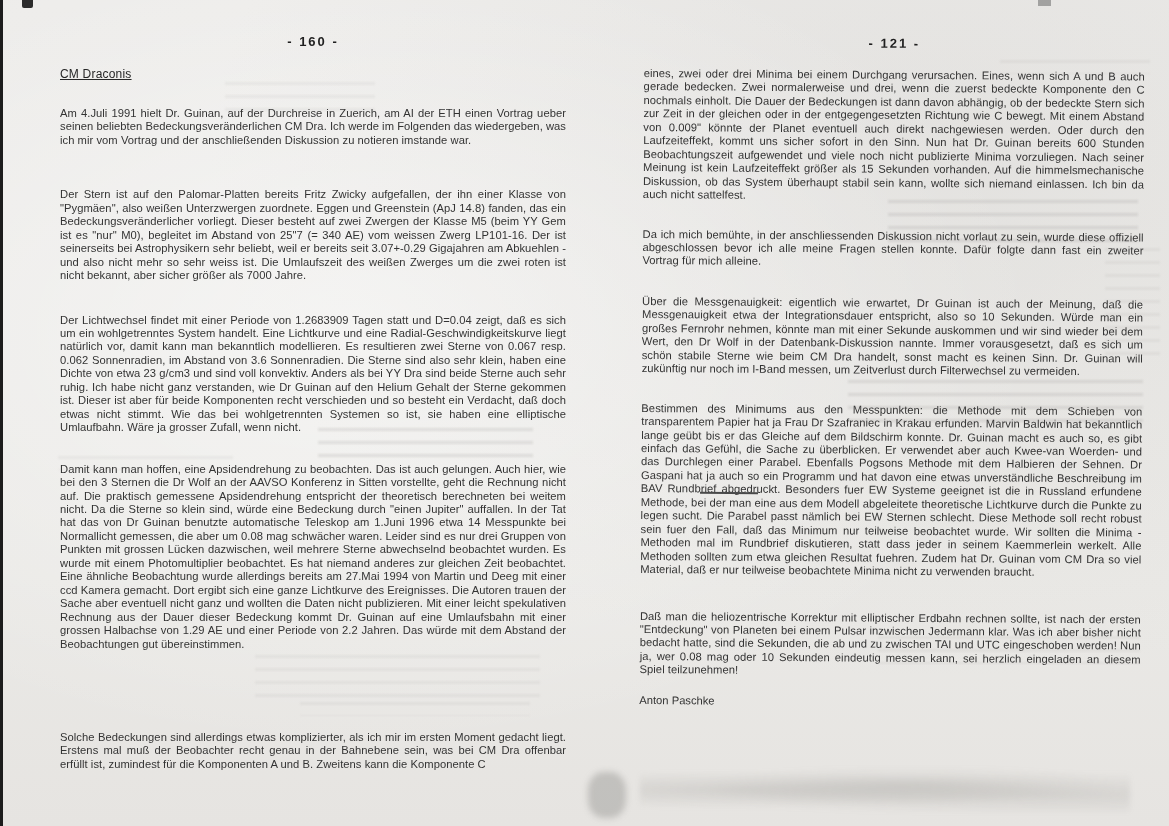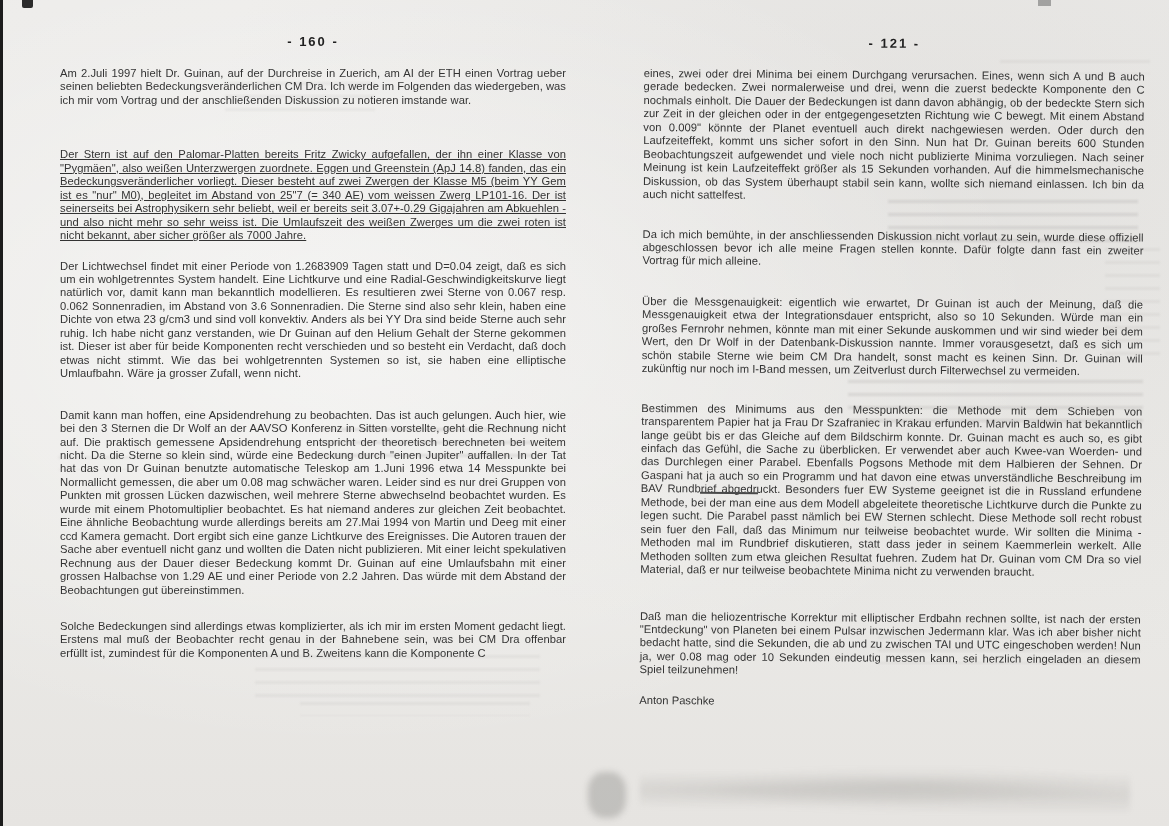--- a/index.html
+++ b/index.html
@@ -23,23 +23,23 @@
   }
   .doc-heading{
     font-size:12px;color:#262626;text-decoration:underline;
     margin:0 0 26px 0;letter-spacing:.2px;
   }
   .para{
     font-size:11.2px;line-height:13.45px;text-align:justify;color:#333;
     margin:0;letter-spacing:.05px;
   }
   .page-left .para.p1{margin-bottom:41px;}
-  .page-left .para.p2{margin-bottom:17px;text-decoration:underline;}
+  .page-left .para.p2{margin-bottom:31px;}
   .page-left .para.p3{margin-bottom:28px;}
-  .page-left .para.p4{margin-bottom:23px;}
+  .page-left .para.p4{margin-bottom:80px;}
   .page-right .para.p1{margin-bottom:26px;}
   .page-right .para.p2{margin-bottom:27px;}
   .page-right .para.p3{margin-bottom:26px;}
   .page-right .para.p4{margin-bottom:33px;}
   .page-right .para.p5{margin-bottom:17px;}
   .signature{font-size:11.2px;color:#333;margin:0;}
   
   .edge-strip-left{position:absolute;left:0;top:0;width:3px;height:826px;background:#1c1c1c;}
   .corner-mark-a{position:absolute;left:22px;top:0;width:11px;height:8px;background:#2b2b2b;border-radius:0 0 2px 2px;}
   .corner-mark-b{position:absolute;left:1038px;top:0;width:13px;height:6px;background:#6a6a6a;opacity:.55;}
@@ -60,21 +60,22 @@
       radial-gradient(ellipse at 85% 60%, rgba(120,118,114,.16), transparent 60%);
   }
 </style>
 </head>
 <body>
 
 <div class="canvas">
 
   <div class="page page-left">
     <p class="page-number">-  160  -</p>
-    <p class="para p1">Am 2.Juli 1997 hielt Dr. Guinan, auf der Durchreise in Zuerich, am AI der ETH einen Vortrag ueber seinen beliebten Bedeckungsveränderlichen CM Dra. Ich werde im Folgenden das wiedergeben, was ich mir vom Vortrag und der anschließenden Diskussion zu notieren imstande war.</p>
+    <p class="doc-heading">CM Draconis</p>
+    <p class="para p1">Am 4.Juli 1991 hielt Dr. Guinan, auf der Durchreise in Zuerich, am AI der ETH einen Vortrag ueber seinen beliebten Bedeckungsveränderlichen CM Dra. Ich werde im Folgenden das wiedergeben, was ich mir vom Vortrag und der anschließenden Diskussion zu notieren imstande war.</p>
     <p class="para p2">Der Stern ist auf den Palomar-Platten bereits Fritz Zwicky aufgefallen, der ihn einer Klasse von "Pygmäen", also weißen Unterzwergen zuordnete. Eggen und Greenstein (ApJ 14.8) fanden, das ein Bedeckungsveränderlicher vorliegt. Dieser besteht auf zwei Zwergen der Klasse M5 (beim YY Gem ist es "nur" M0), begleitet im Abstand von 25"7 (= 340 AE) vom weissen Zwerg LP101-16. Der ist seinerseits bei Astrophysikern sehr beliebt, weil er bereits seit 3.07+-0.29 Gigajahren am Abkuehlen - und also nicht mehr so sehr weiss ist. Die Umlaufszeit des weißen Zwerges um die zwei roten ist nicht bekannt, aber sicher größer als 7000 Jahre.</p>
     <p class="para p3">Der Lichtwechsel findet mit einer Periode von 1.2683909 Tagen statt und D=0.04 zeigt, daß es sich um ein wohlgetrenntes System handelt. Eine Lichtkurve und eine Radial-Geschwindigkeits­kurve liegt natürlich vor, damit kann man bekanntlich modellieren. Es resultieren zwei Sterne von 0.067 resp. 0.062 Sonnenradien, im Abstand von 3.6 Sonnenradien. Die Sterne sind also sehr klein, haben eine Dichte von etwa 23 g/cm3 und sind voll konvektiv. Anders als bei YY Dra sind beide Sterne auch sehr ruhig. Ich habe nicht ganz verstanden, wie Dr Guinan auf den Helium Gehalt der Sterne gekommen ist. Dieser ist aber für beide Komponenten recht verschieden und so besteht ein Verdacht, daß doch etwas nicht stimmt. Wie das bei wohlgetrennten Systemen so ist, sie haben eine elliptische Umlaufbahn. Wäre ja grosser Zufall, wenn nicht.</p>
     <p class="para p4">Damit kann man hoffen, eine Apsidendrehung zu beobachten. Das ist auch gelungen. Auch hier, wie bei den 3 Sternen die Dr Wolf an der AAVSO Konferenz in Sitten vorstellte, geht die Rechnung nicht auf. Die praktisch gemessene Apsidendrehung entspricht der theoretisch berechneten bei weitem nicht. Da die Sterne so klein sind, würde eine Bedeckung durch "einen Jupiter" auffallen. In der Tat hat das von Dr Guinan benutzte automatische Teleskop am 1.Juni 1996 etwa 14 Messpunkte bei Normallicht gemessen, die aber um 0.08 mag schwächer waren. Leider sind es nur drei Gruppen von Punkten mit grossen Lücken dazwischen, weil mehrere Sterne abwechselnd beobachtet wurden. Es wurde mit einem Photomultiplier beobachtet. Es hat niemand anderes zur gleichen Zeit beobachtet. Eine ähnliche Beobachtung wurde allerdings bereits am 27.Mai 1994 von Martin und Deeg mit einer ccd Kamera gemacht. Dort ergibt sich eine ganze Lichtkurve des Ereignisses. Die Autoren trauen der Sache aber eventuell nicht ganz und wollten die Daten nicht publizieren. Mit einer leicht spekulativen Rechnung aus der Dauer dieser Bedeckung kommt Dr. Guinan auf eine Umlaufsbahn mit einer grossen Halbachse von 1.29 AE und einer Periode von 2.2 Jahren. Das würde mit dem Abstand der Beobachtungen gut übereinstimmen.</p>
     <p class="para p5">Solche Bedeckungen sind allerdings etwas komplizierter, als ich mir im ersten Moment gedacht liegt. Erstens mal muß der Beobachter recht genau in der Bahnebene sein, was bei CM Dra offenbar erfüllt ist, zumindest für die Komponenten A und B. Zweitens kann die Komponente C</p>
   </div>
 
   <div class="page page-right">
     <p class="page-number">-  121  -</p>
     <p class="para p1">eines, zwei oder drei Minima bei einem Durchgang verursachen. Eines, wenn sich A und B auch gerade bedecken. Zwei normalerweise und drei, wenn die zuerst bedeckte Komponente den C nochmals einholt. Die Dauer der Bedeckungen ist dann davon abhängig, ob der bedeckte Stern sich zur Zeit in der gleichen oder in der entgegengesetzten Richtung wie C bewegt. Mit einem Abstand von 0.009" könnte der Planet eventuell auch direkt nachgewiesen werden. Oder durch den Laufzeiteffekt, kommt uns sicher sofort in den Sinn. Nun hat Dr. Guinan bereits 600 Stunden Beobachtungszeit aufgewendet und viele noch nicht publizierte Minima vorzuliegen. Nach seiner Meinung ist kein Laufzeiteffekt größer als 15 Sekunden vorhanden. Auf die himmelsmechanische Diskussion, ob das System überhaupt stabil sein kann, wollte sich niemand einlassen. Ich bin da auch nicht sattelfest.</p>
     <p class="para p2">Da ich mich bemühte, in der anschliessenden Diskussion nicht vorlaut zu sein, wurde diese offiziell abgeschlossen bevor ich alle meine Fragen stellen konnte. Dafür folgte dann fast ein zweiter Vortrag für mich alleine.</p>

